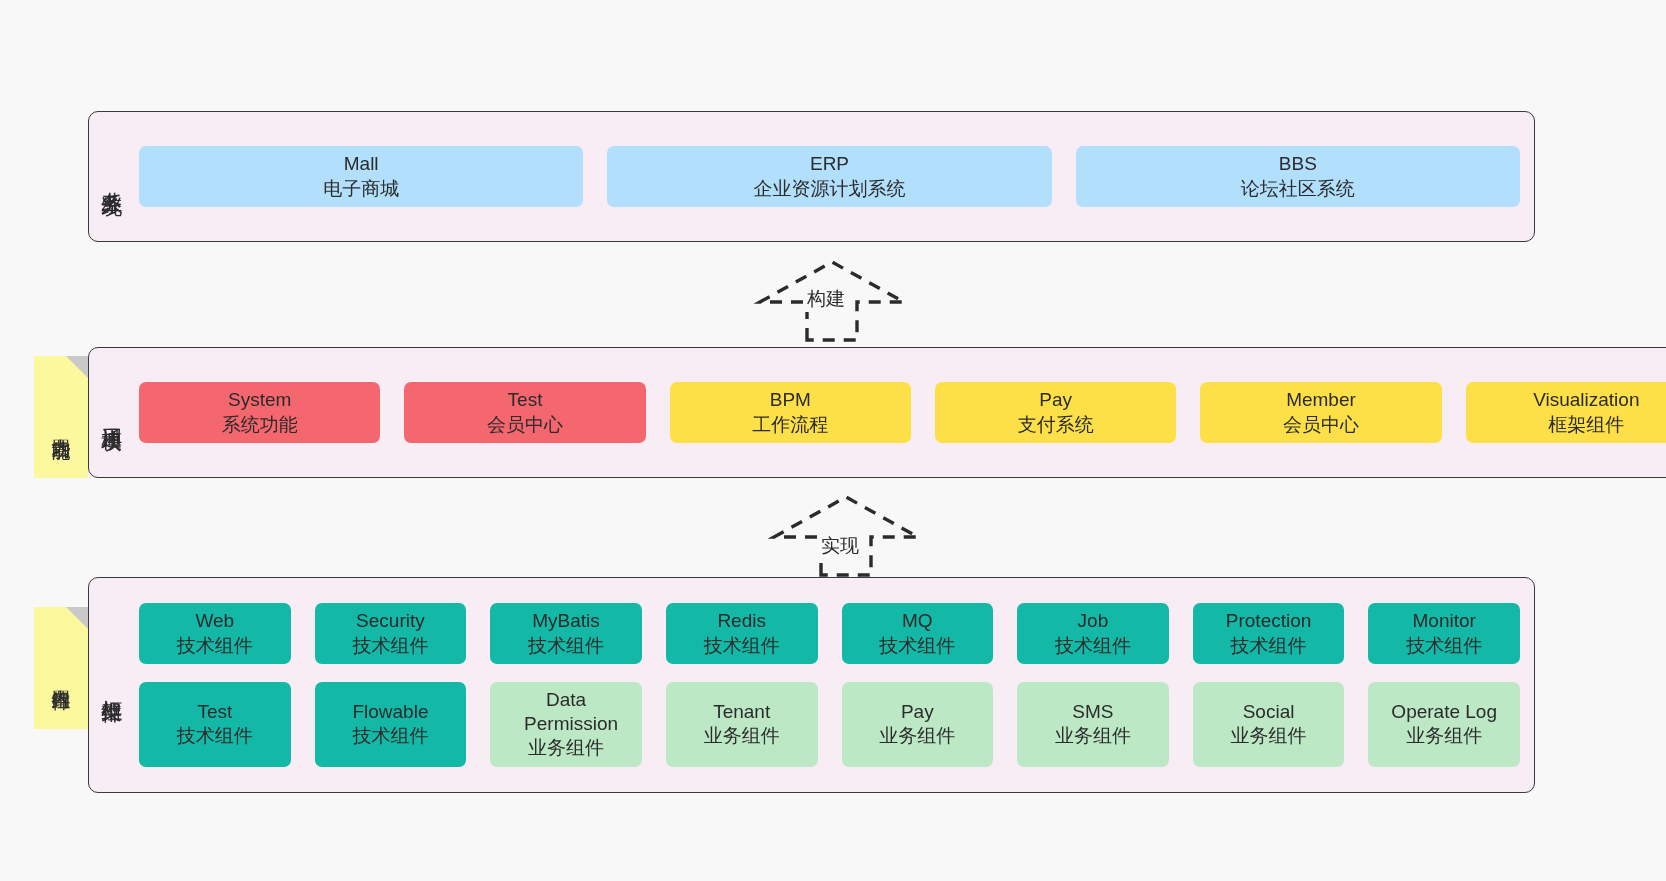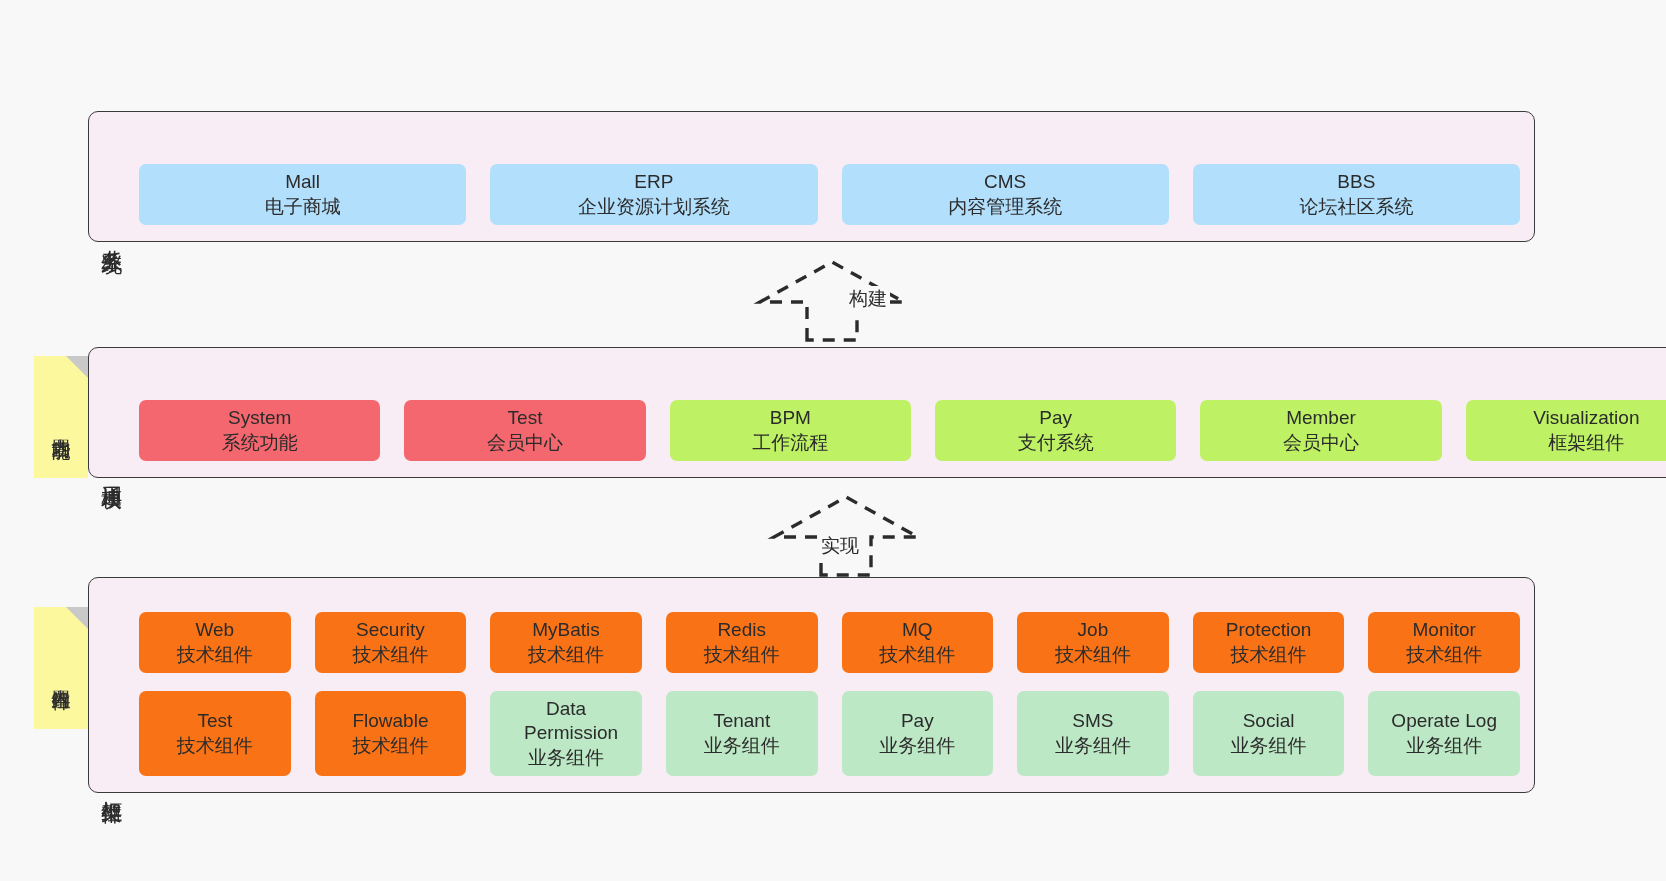--- a/index.html
+++ b/index.html
@@ -17,21 +17,21 @@
     background: #f8f8f8;
   }
 
   
   .layer {
     position: absolute;
     background: #f8ecf5;
     border: 1.6px solid #3a3a3a;
     border-radius: 10px;
     display: flex;
-    align-items: flex-end;
+    align-items: center;
   }
   .layer-title {
     flex: 0 0 auto;
     width: 46px;
     display: flex;
     align-items: center;
     justify-content: center;
     font-size: 21px;
     line-height: 1.12;
     color: #2b2b2b;
@@ -69,22 +69,22 @@
     line-height: 1.28;
     color: #2b2b2b;
     padding: 6px 4px;
     min-width: 0;
   }
   .card .t1 { font-size: 19px; }
   .card .t2 { font-size: 19px; }
 
   .c-blue  { background: #b2dffc; }
   .c-red   { background: #f4676f; }
-  .c-pink  { background: #bef264; }
-  .c-green { background: #f97316; }
+  .c-pink  { background: #fde047; }
+  .c-green { background: #14b8a6; }
   .c-lgreen{ background: #bde8c6; }
 
   
   .sticky {
     position: absolute;
     width: 54px;
     background: #fcf89e;
     font-size: 19px;
     line-height: 1.15;
     color: #2b2b2b;
@@ -128,36 +128,32 @@
       <div class="row">
         <div class="card c-blue">
           <span class="t1">Mall</span>
           <span class="t2">电子商城</span>
         </div>
         <div class="card c-blue">
           <span class="t1">ERP</span>
           <span class="t2">企业资源计划系统</span>
         </div>
         <div class="card c-blue">
-          <span class="t1">CMS</span>
-          <span class="t2">内容管理系统</span>
-        </div>
-        <div class="card c-blue">
           <span class="t1">BBS</span>
           <span class="t2">论坛社区系统</span>
         </div>
       </div>
     </div>
   </div>
 
   <div class="arrow-wrap" style="left:752px; top:258px; width:160px; height:86px;">
     <svg width="160" height="86" viewBox="0 0 160 86">
       <path d="M 55 82 L 55 44 L 8 44 L 80 4 L 152 44 L 105 44 L 105 82 Z" fill="none" stroke="#2b2b2b" stroke-width="3.4" stroke-dasharray="12 9" stroke-linejoin="miter"></path>
     </svg>
-    <span class="arrow-label" style="left:52px; top:28px;margin-left:42px;">构建</span>
+    <span class="arrow-label" style="left:52px; top:28px;">构建</span>
   </div>
 
   <div class="sticky" style="left:34px; top:356px; height:122px;">
     <span class="fold"></span>
     <span>内置功能</span>
   </div>
   <div class="layer" style="left:88px; top:347px; width:1634px; height:131px;">
     <div class="layer-title">通用模块</div>
     <div class="layer-body">
       <div class="row">

